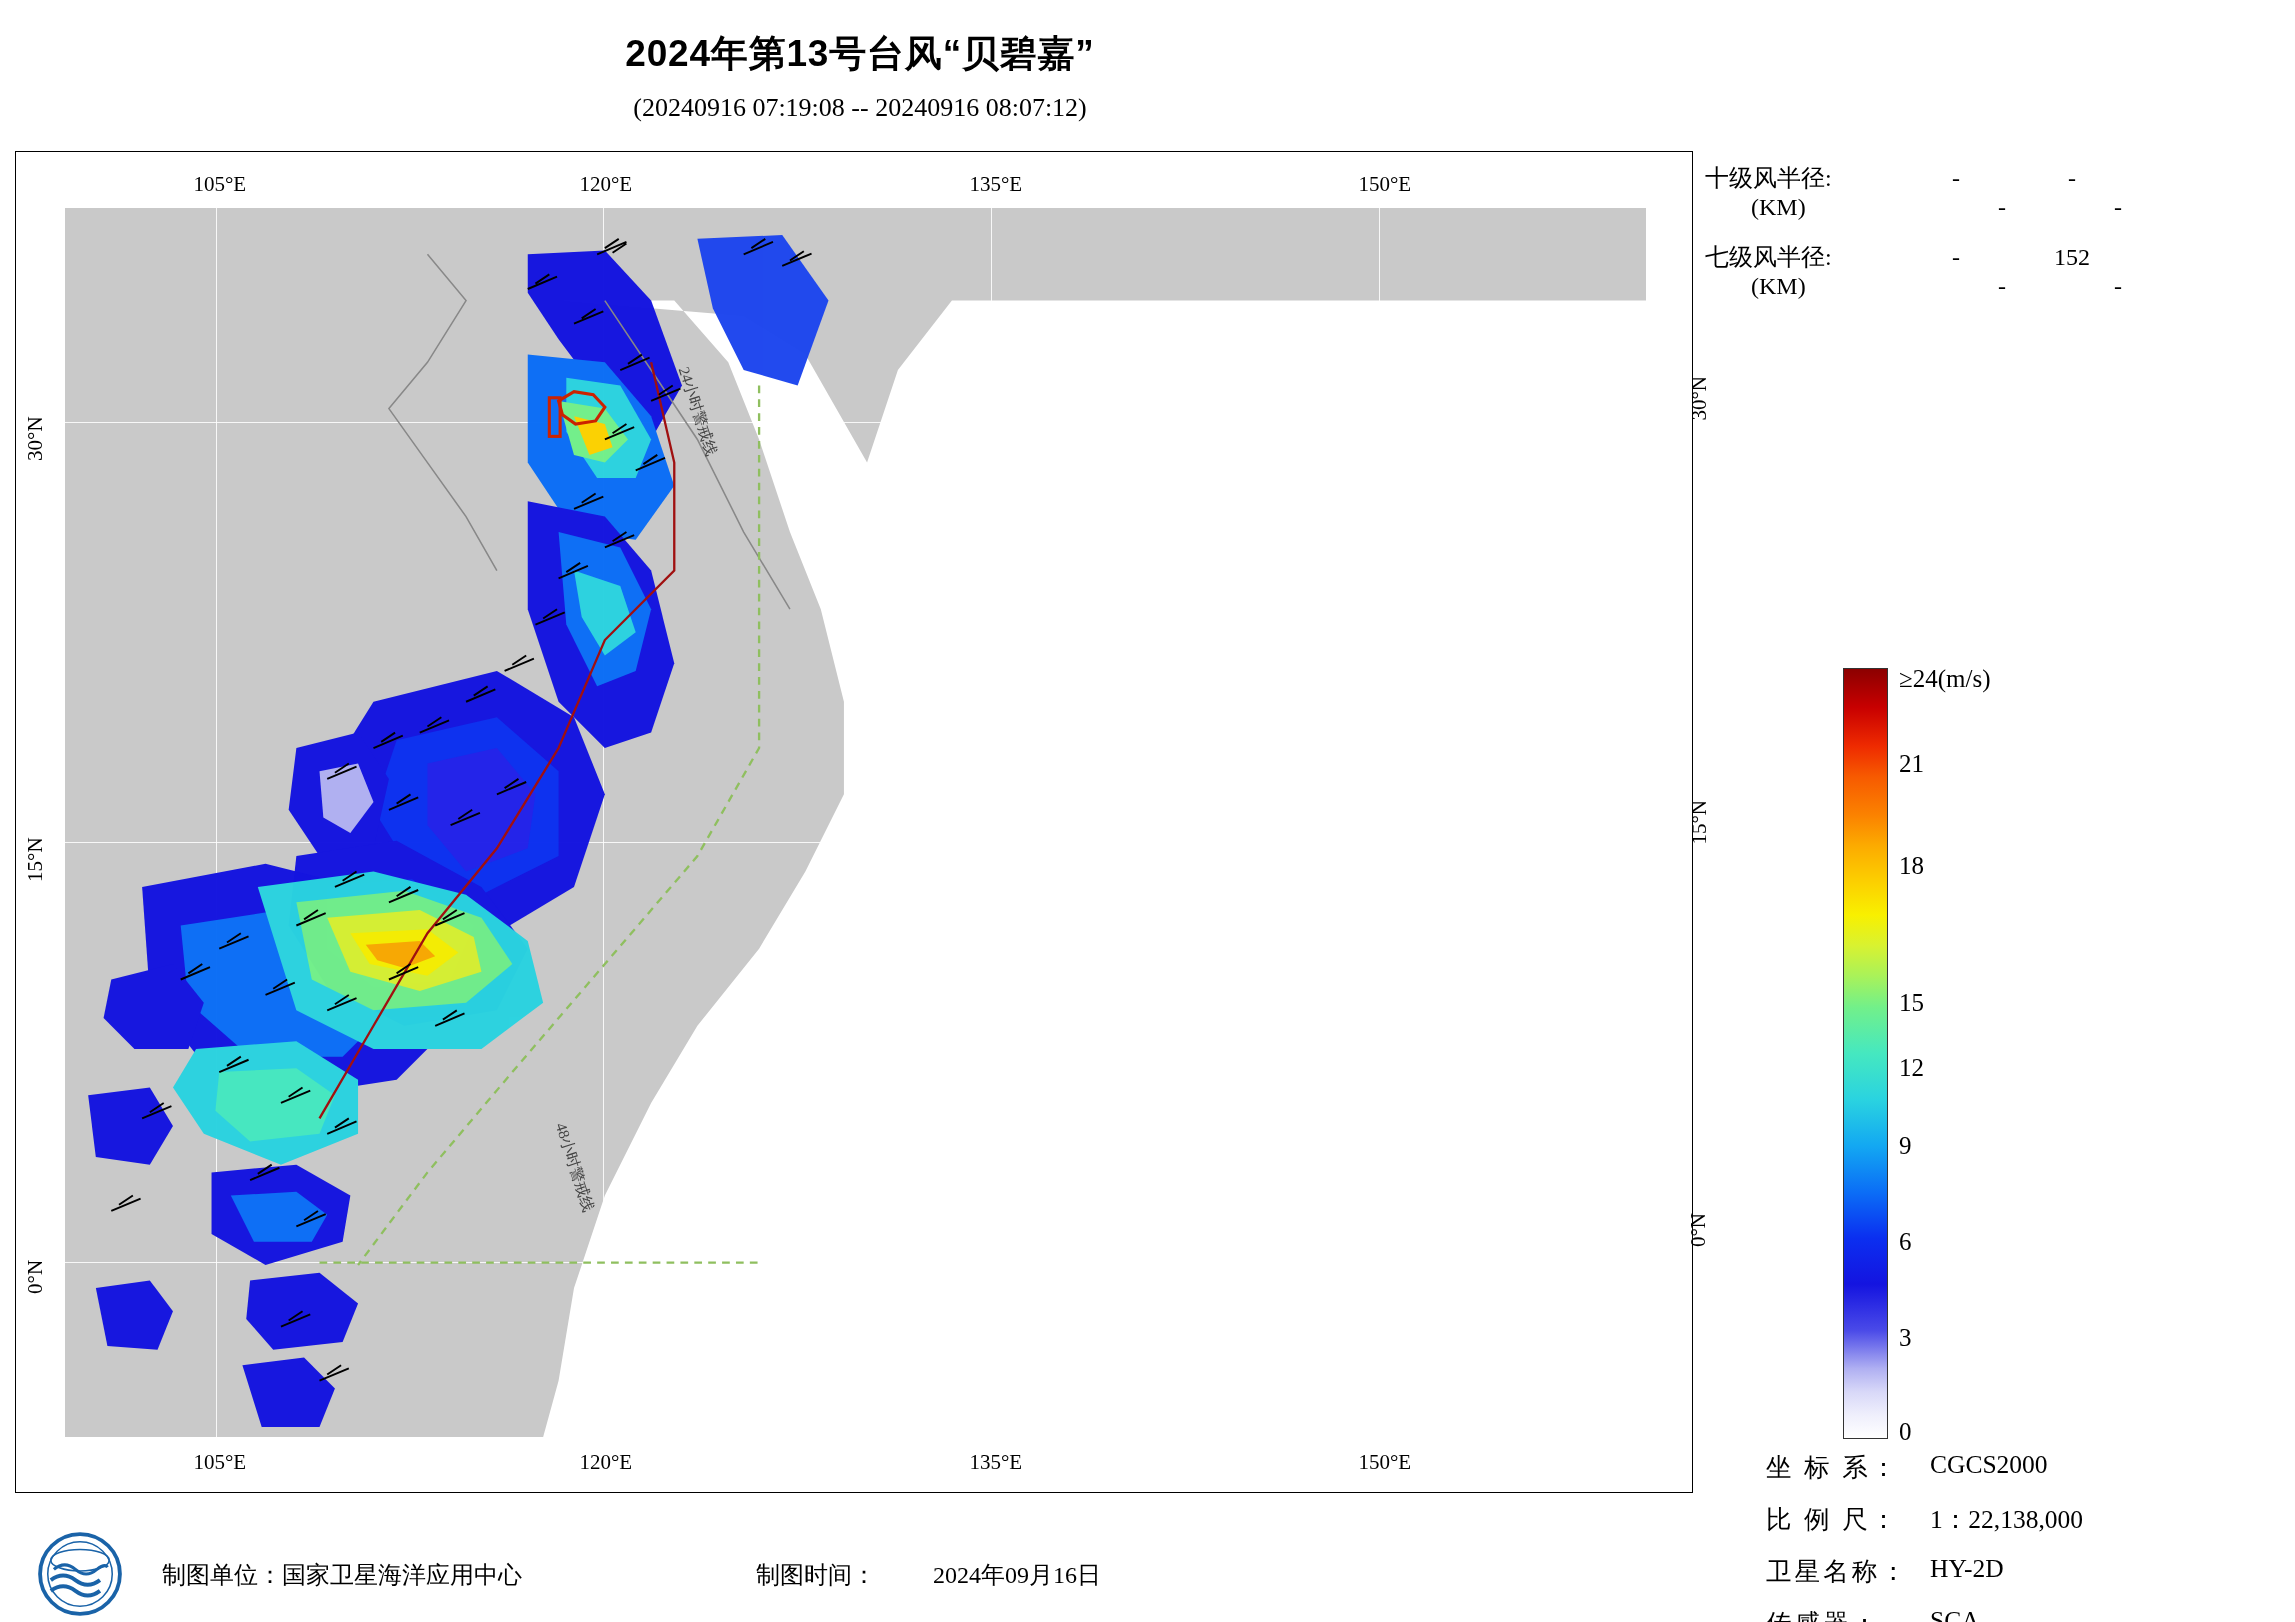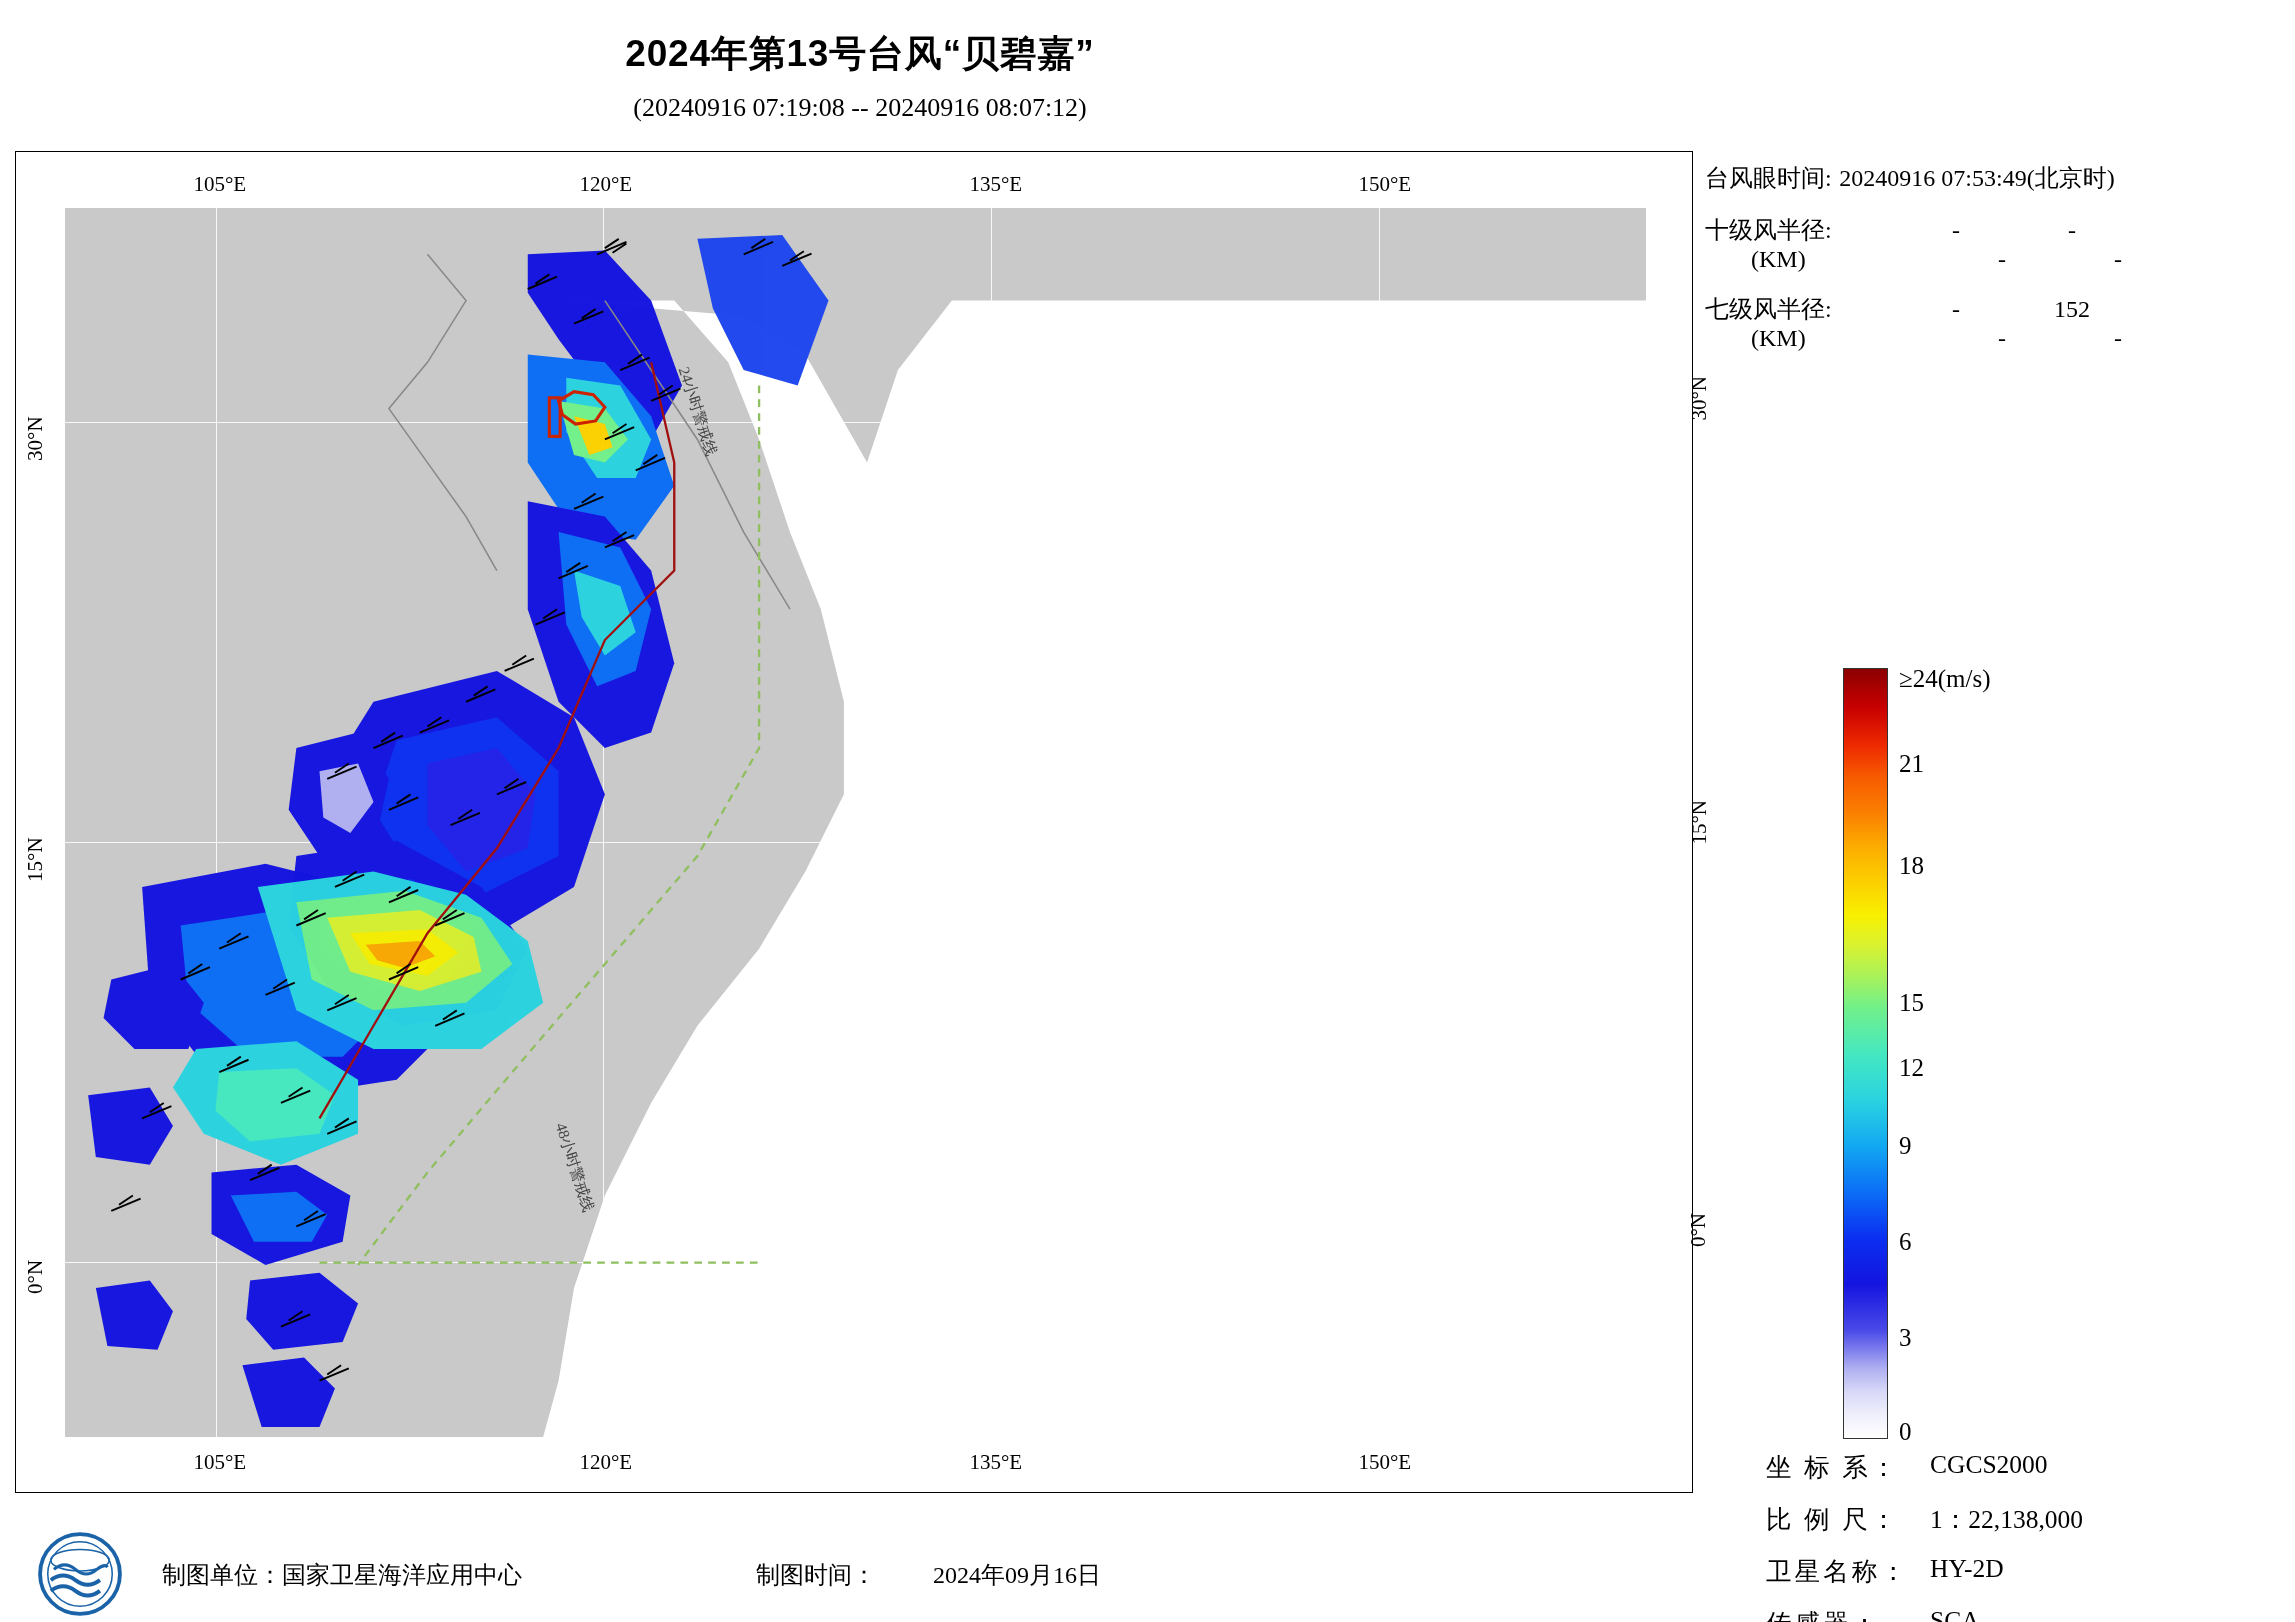--- a/index.html
+++ b/index.html
@@ -371,24 +371,20 @@
       </g>
     </svg>
 
     <div class="swath-label" style="left:586px; top:193px; transform:rotate(72deg);">24小时警戒线</div>
     <div class="swath-label" style="left:463px; top:949px; transform:rotate(72deg);">48小时警戒线</div>
   </div>
 </div>
 
 <div id="info-panel">
 
-  <div class="info-row">
-    <span class="info-label">台风眼时间:</span>
-    <span class="info-val">20240916 07:53:49(北京时)</span>
-  </div>
 
 
   <div class="radius-block">
     <div class="radius-line">
       <span class="lab">十级风半径:</span>
       <span class="c1">-</span>
       <span class="c2">-</span>
     </div>
     <div class="radius-line">
       <span class="lab km-line">(KM)</span>

